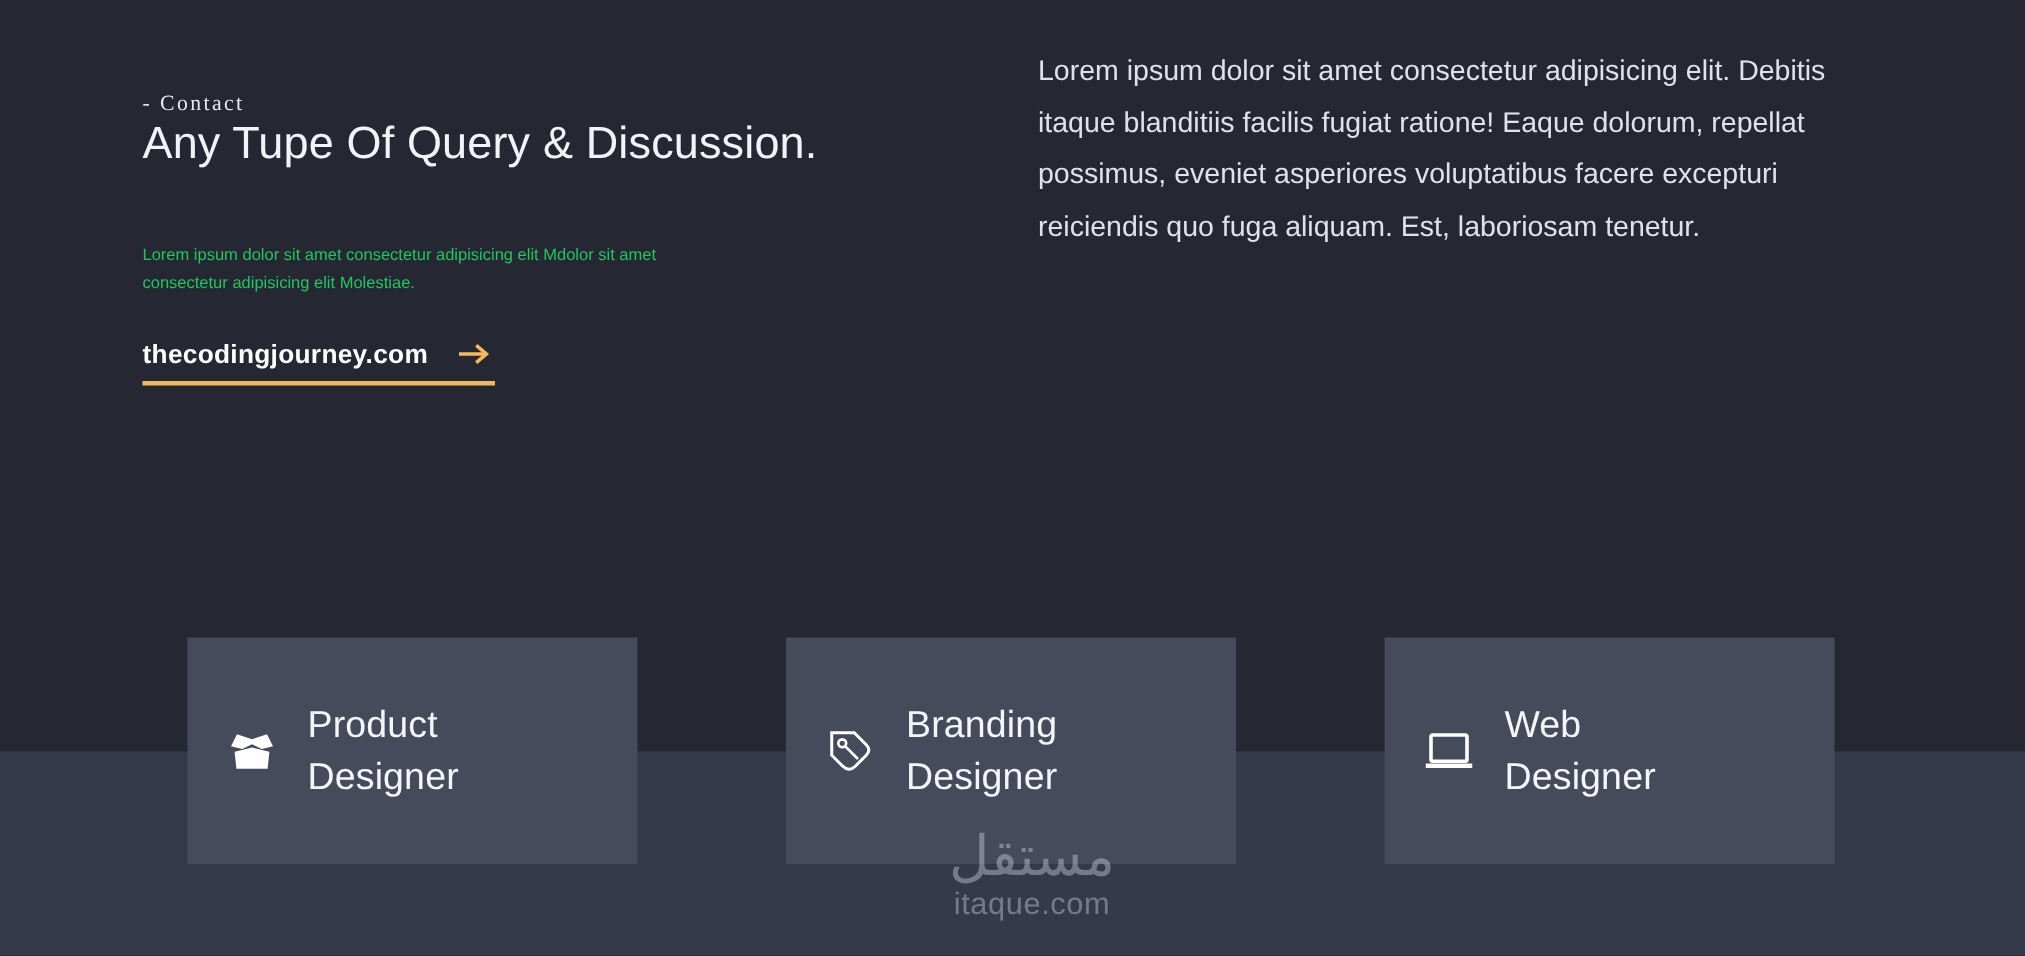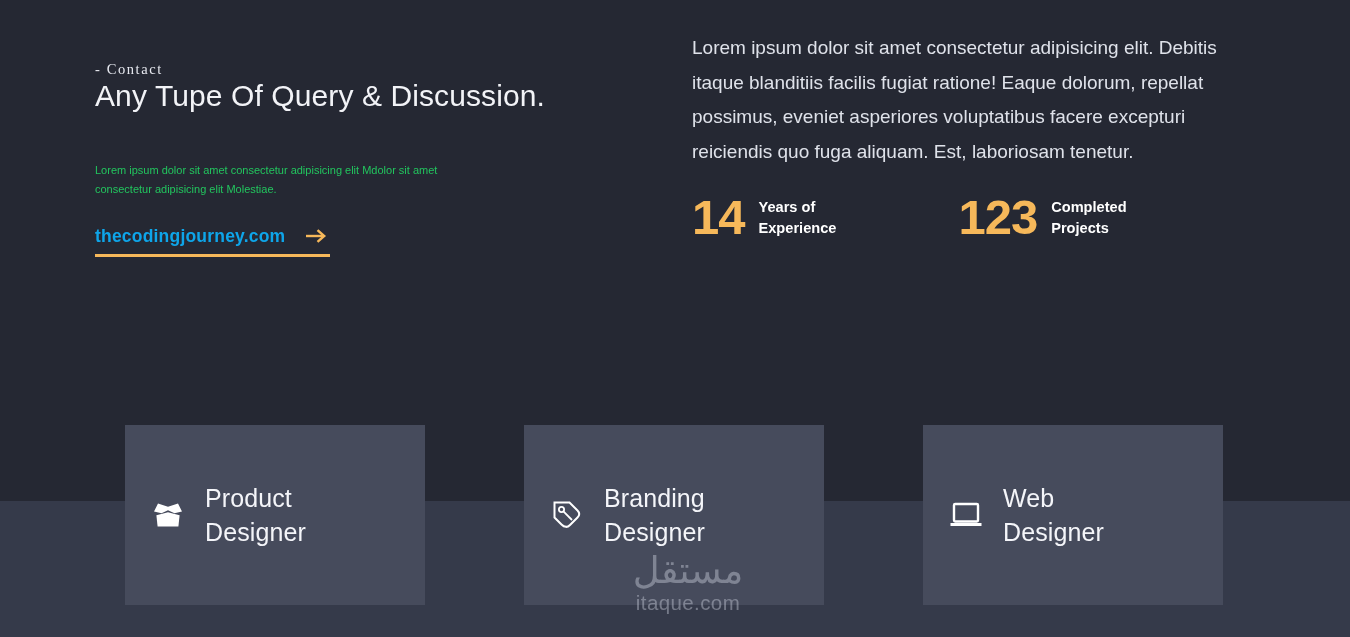--- a/index.html
+++ b/index.html
@@ -73,21 +73,21 @@
     gap: 20px;
     border-bottom: 3px solid #f6b85a;
     padding-bottom: 7px;
     padding-right: 3px;
     text-decoration: none;
     cursor: pointer;
   }
   .link-text {
     font-size: 17.5px;
     font-weight: bold;
-    color: #0ea5e9;
+    color: #ffffff;
     letter-spacing: 0.2px;
   }
   .link-arrow { display: block; width: 22px; height: 16px; }
 
   
   .heading-right {
     margin-top: 57px;
     font-size: 27.5px;
     font-weight: 400;
     line-height: 1.33;
@@ -130,21 +130,21 @@
     position: absolute;
     top: 425px;
     left: 125px;
     width: 1098px;
     height: 183px;
     display: flex;
     gap: 99px;
   }
   .card {
     width: 300px;
-    height: 180px;
+    height: 151px;
     background: #464b5c;
     display: flex;
     align-items: center;
     padding-left: 25px;
     gap: 19px;
     cursor: pointer;
   }
   .card-icon {
     width: 36px;
     height: 36px;
@@ -221,35 +221,20 @@
         </svg>
       </span>
     </a>
   </div>
 
   <div class="col-right">
 
 
     <p class="body-right">Lorem ipsum dolor sit amet consectetur adipisicing elit. Debitis itaque blanditiis facilis fugiat ratione! Eaque dolorum, repellat possimus, eveniet asperiores voluptatibus facere excepturi reiciendis quo fuga aliquam. Est, laboriosam tenetur.</p>
 
-    <div class="stats">
-
-      <div class="stat">
-        <span class="stat-number">14</span>
-        <span class="stat-label">Years of
-Experience</span>
-      </div>
-
-      <div class="stat">
-        <span class="stat-number">123</span>
-        <span class="stat-label">Completed
-Projects</span>
-      </div>
-
-    </div>
   </div>
 </div>
 
 <div id="cards">
 
   <div class="card">
     <span class="card-icon">
       <svg viewBox="0 0 36 36" width="36" height="36" aria-hidden="true">
         <path d="M4 14.5 L8 6.5 L18 9.8 L28 6.5 L32 14.5 L24.5 16.3 L18 13.2 L11.5 16.3 Z" fill="#ffffff"></path>
         <path d="M6.4 18.2 L18 15.3 L29.6 18.2 L28.4 29.5 L7.6 29.5 Z" fill="#ffffff"></path>

